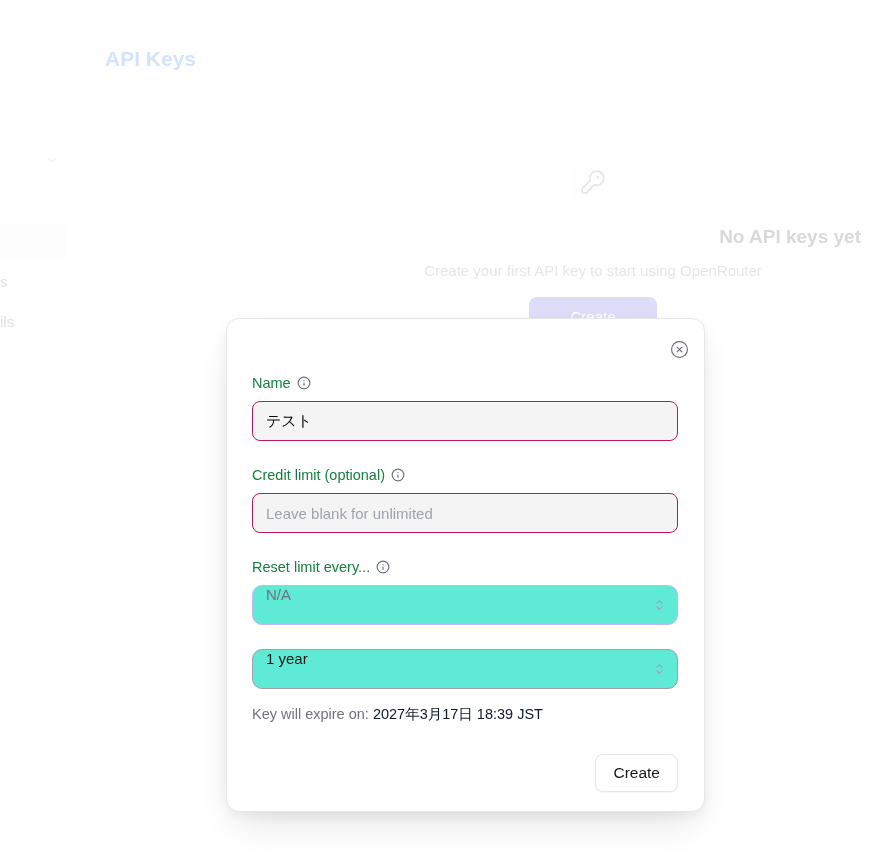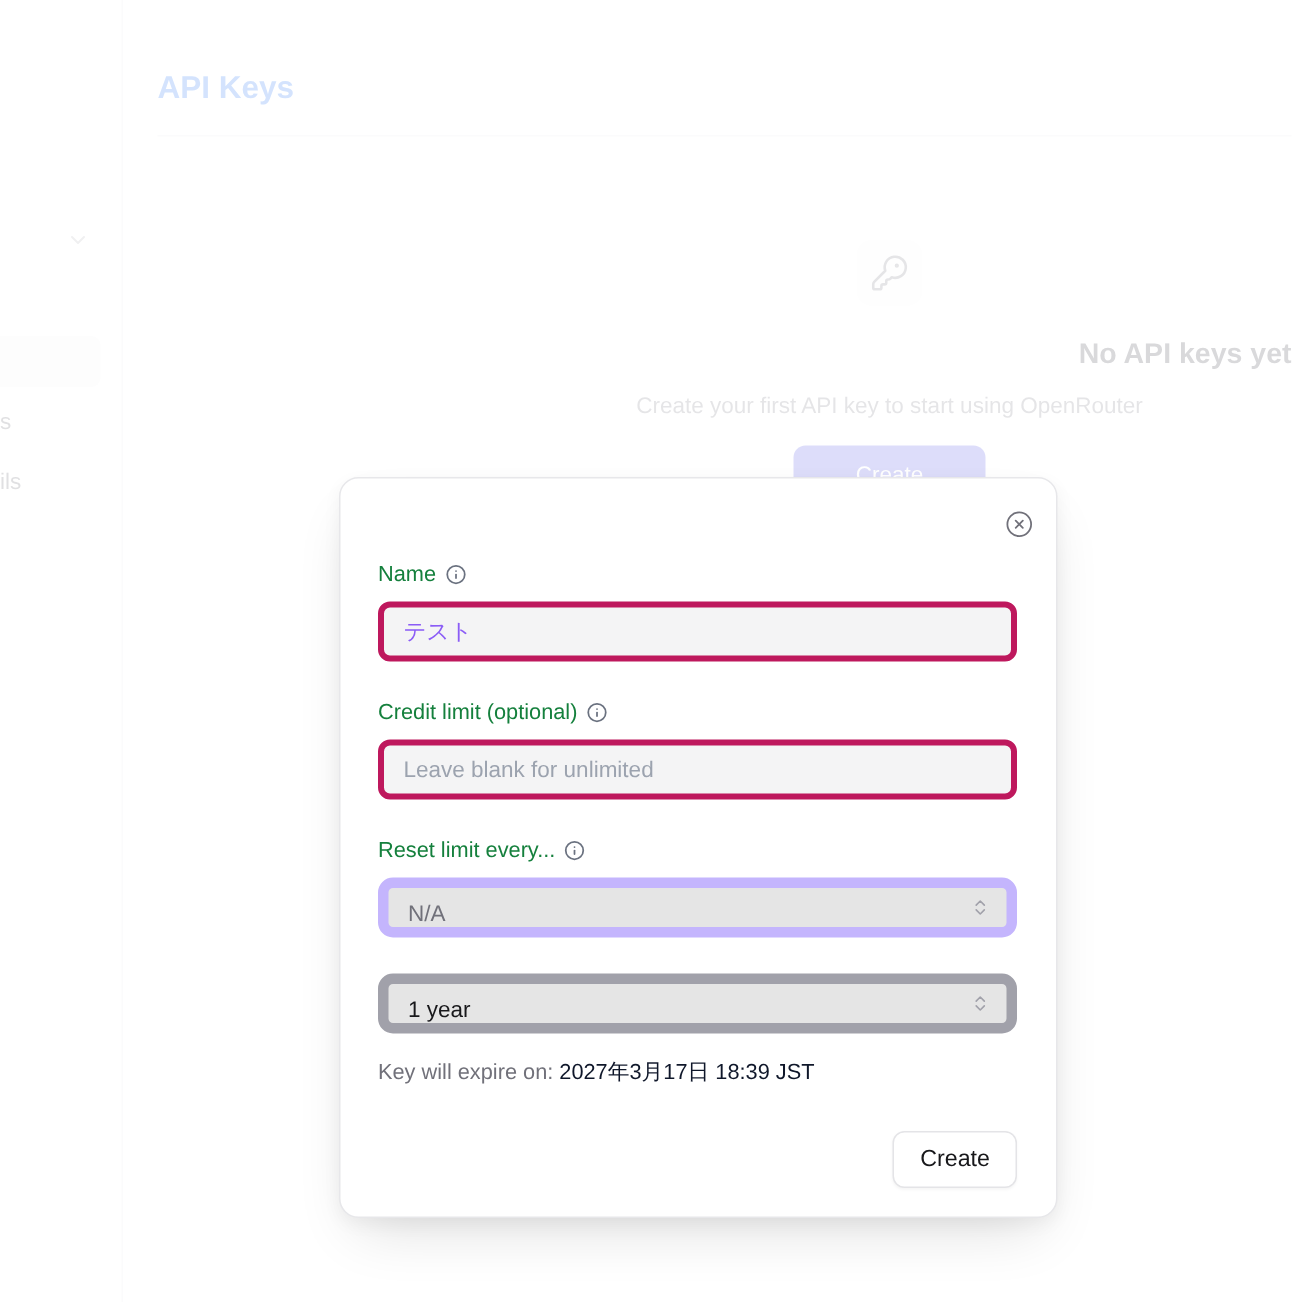--- a/index.html
+++ b/index.html
@@ -42,26 +42,26 @@
   .modal-close { position:absolute; top:21px; right:15px; width:19px; height:19px;
     background:none; border:none; padding:0; color:#71717a; cursor:pointer; }
   .modal-body { position:absolute; left:25px; right:26px; top:56px; }
 
   .field-label { display:flex; align-items:center; gap:6px; font-size:14.5px; color:#15803d; }
   .info-icon { color:#6b7280; display:inline-flex; }
   .field-block { margin-bottom:26px; }
   .field-block.tight { margin-bottom:24px; }
 
   .text-input { width:100%; height:40px; margin-top:10px; background:#f4f4f5;
-    border:4px solid #be185d; border-radius:8px; padding:0 13px; font-size:15px;
-    color:#8b5cf6; font-family:inherit; outline:none; }
+    border:1px solid #be185d; border-radius:8px; padding:0 13px; font-size:15px;
+    color:#000000; font-family:inherit; outline:none; }
   .text-input::placeholder { color:#9ca3af; }
 
-  .select-box { position:relative; margin-top:10px; height:40px; background:#e5e5e5;
-    border:7px solid #c4b5fd; border-radius:10px; display:flex; align-items:flex-end;
+  .select-box { position:relative; margin-top:10px; height:40px; background:#5eead4;
+    border:1px solid #c4b5fd; border-radius:10px; display:flex; align-items:flex-start;
     padding:0 13px; font-size:15px; cursor:pointer; }
   .select-box.focused { border-color:#a1a1aa; }
   .select-muted { color:#71717a; }
   .select-dark { color:#18181b; }
   .select-caret { position:absolute; right:11px; top:50%; transform:translateY(-50%);
     color:#a1a1aa; display:flex; }
 
   .helper-line { margin-top:-10px; font-size:14.5px; color:#71717a; }
   .helper-line .date { color:#0f172a; }
 

